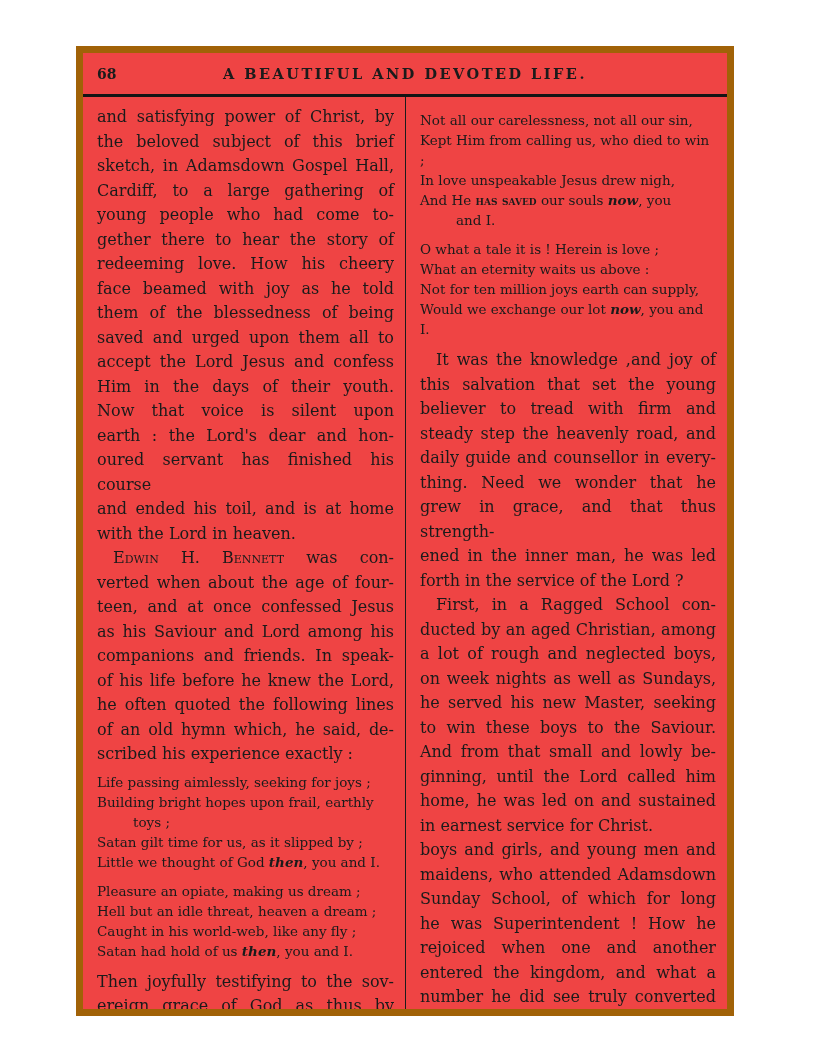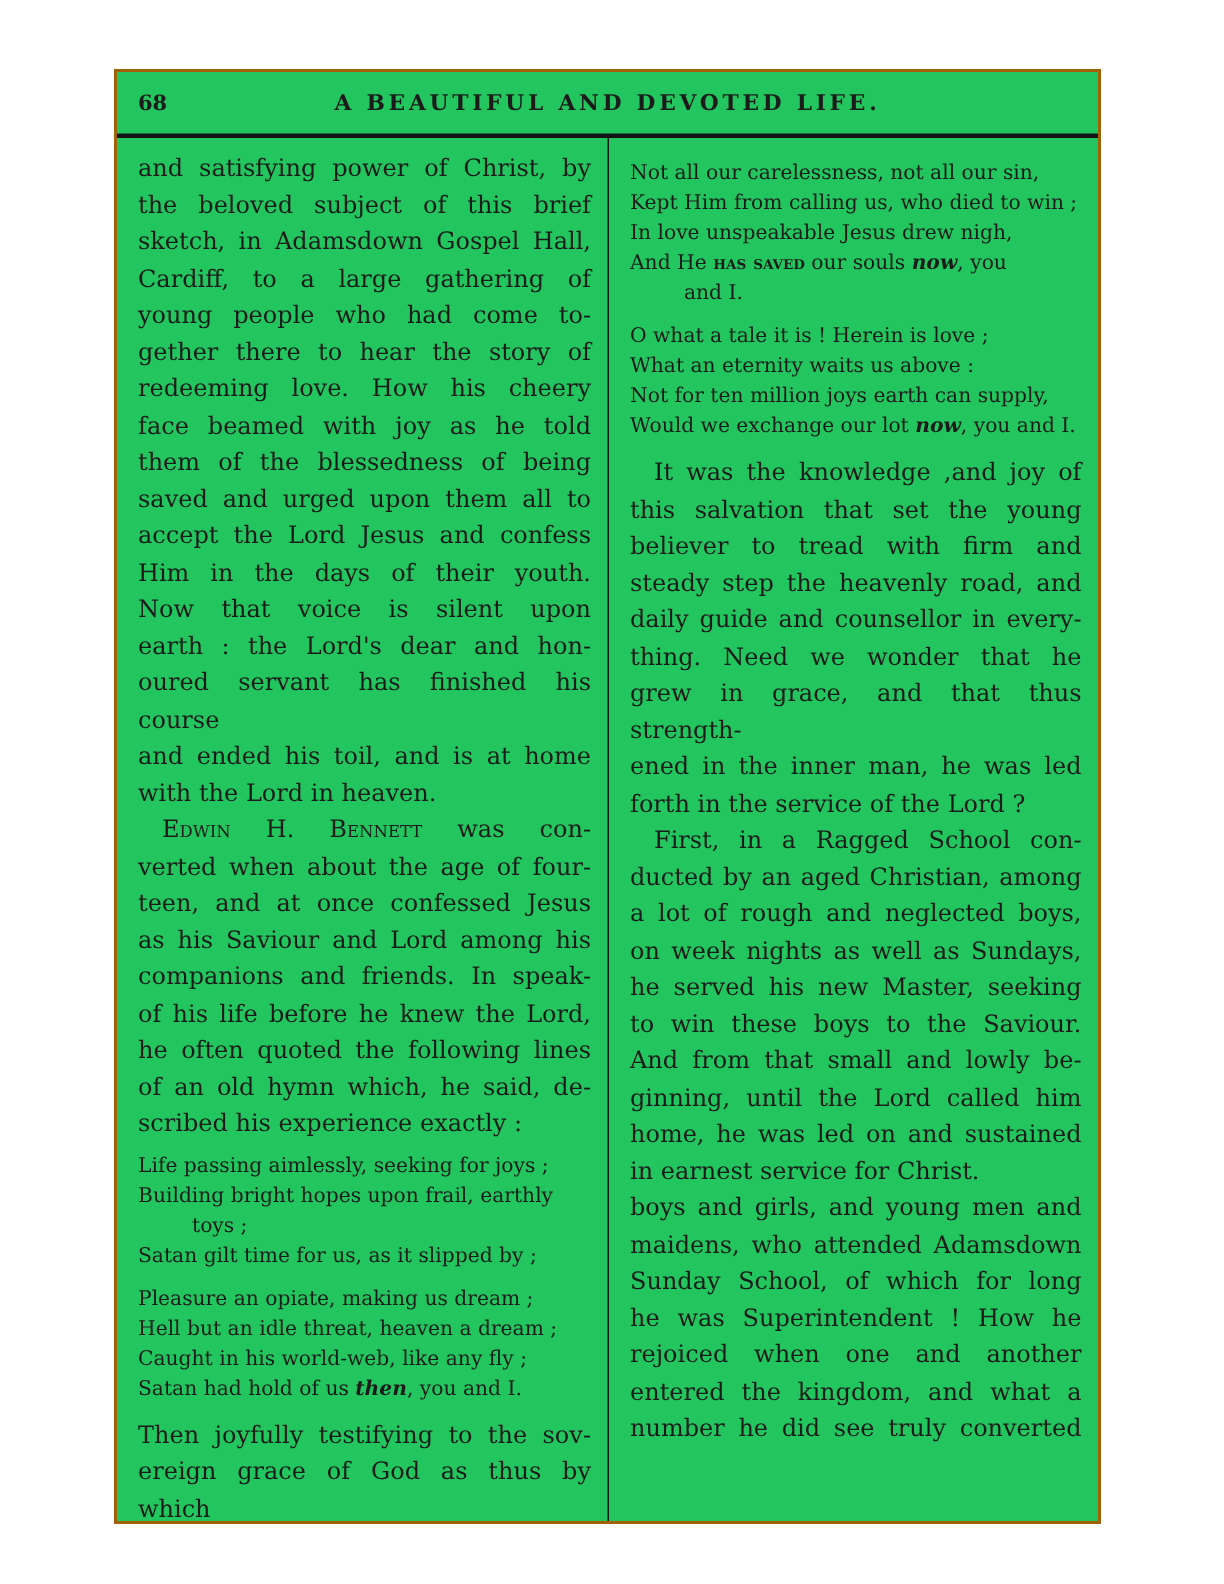--- a/index.html
+++ b/index.html
@@ -3,21 +3,21 @@
 <meta charset="utf-8">
 <style>
   html,body{margin:0;padding:0;}
   body{
     width:816px;height:1056px;position:relative;
     background:#ffffff;color:#1b1b1b;
     font-family:"DejaVu Serif","Liberation Serif",serif;
   }
   .page-frame{
     position:absolute;left:76px;top:46px;width:658px;height:970px;
-    border:2px solid #a16207;background:#22c55e;box-sizing:border-box;
+    border:7px solid #a16207;background:#ef4444;box-sizing:border-box;
   }
   .header{
     height:44px;position:relative;border-bottom:3px solid #141414;
     display:flex;align-items:center;justify-content:center;box-sizing:border-box;
   }
   .page-number{position:absolute;left:14px;font-weight:bold;font-size:14px;}
   .page-title{font-weight:bold;font-size:14.5px;letter-spacing:2.5px;}
   .columns{display:flex;height:calc(100% - 44px);overflow:hidden;}
   .col{width:50%;box-sizing:border-box;padding:8px 11px 0 14px;}
   .col-right{border-left:1.5px solid #1c1c1c;}
@@ -71,20 +71,21 @@
           <div class="line jl"><span>of his life before he knew the Lord,</span></div>
           <div class="line jl"><span>he often quoted the following lines</span></div>
           <div class="line jl"><span>of an old hymn which, he said, de-</span></div>
           <div class="line"><span>scribed his experience exactly :</span></div>
         </div>
         <div class="block verse">
           <div class="line"><span>Life passing aimlessly, seeking for joys ;</span></div>
           <div class="line"><span>Building bright hopes upon frail, earthly</span></div>
           <div class="line cont"><span>toys ;</span></div>
           <div class="line"><span>Satan gilt time for us, as it slipped by ;</span></div>
+          <div class="line"><span>Little we thought of God </span><span class="it bold">then</span><span>, you and I.</span></div>
         </div>
         <div class="block verse">
           <div class="line"><span>Pleasure an opiate, making us dream ;</span></div>
           <div class="line"><span>Hell but an idle threat, heaven a dream ;</span></div>
           <div class="line"><span>Caught in his world-web, like any fly ;</span></div>
           <div class="line"><span>Satan had hold of us </span><span class="it bold">then</span><span>, you and I.</span></div>
         </div>
         <div class="block para">
           <div class="line jl"><span>Then joyfully testifying to the sov-</span></div>
           <div class="line jl"><span>ereign grace of God as thus by which</span></div>

